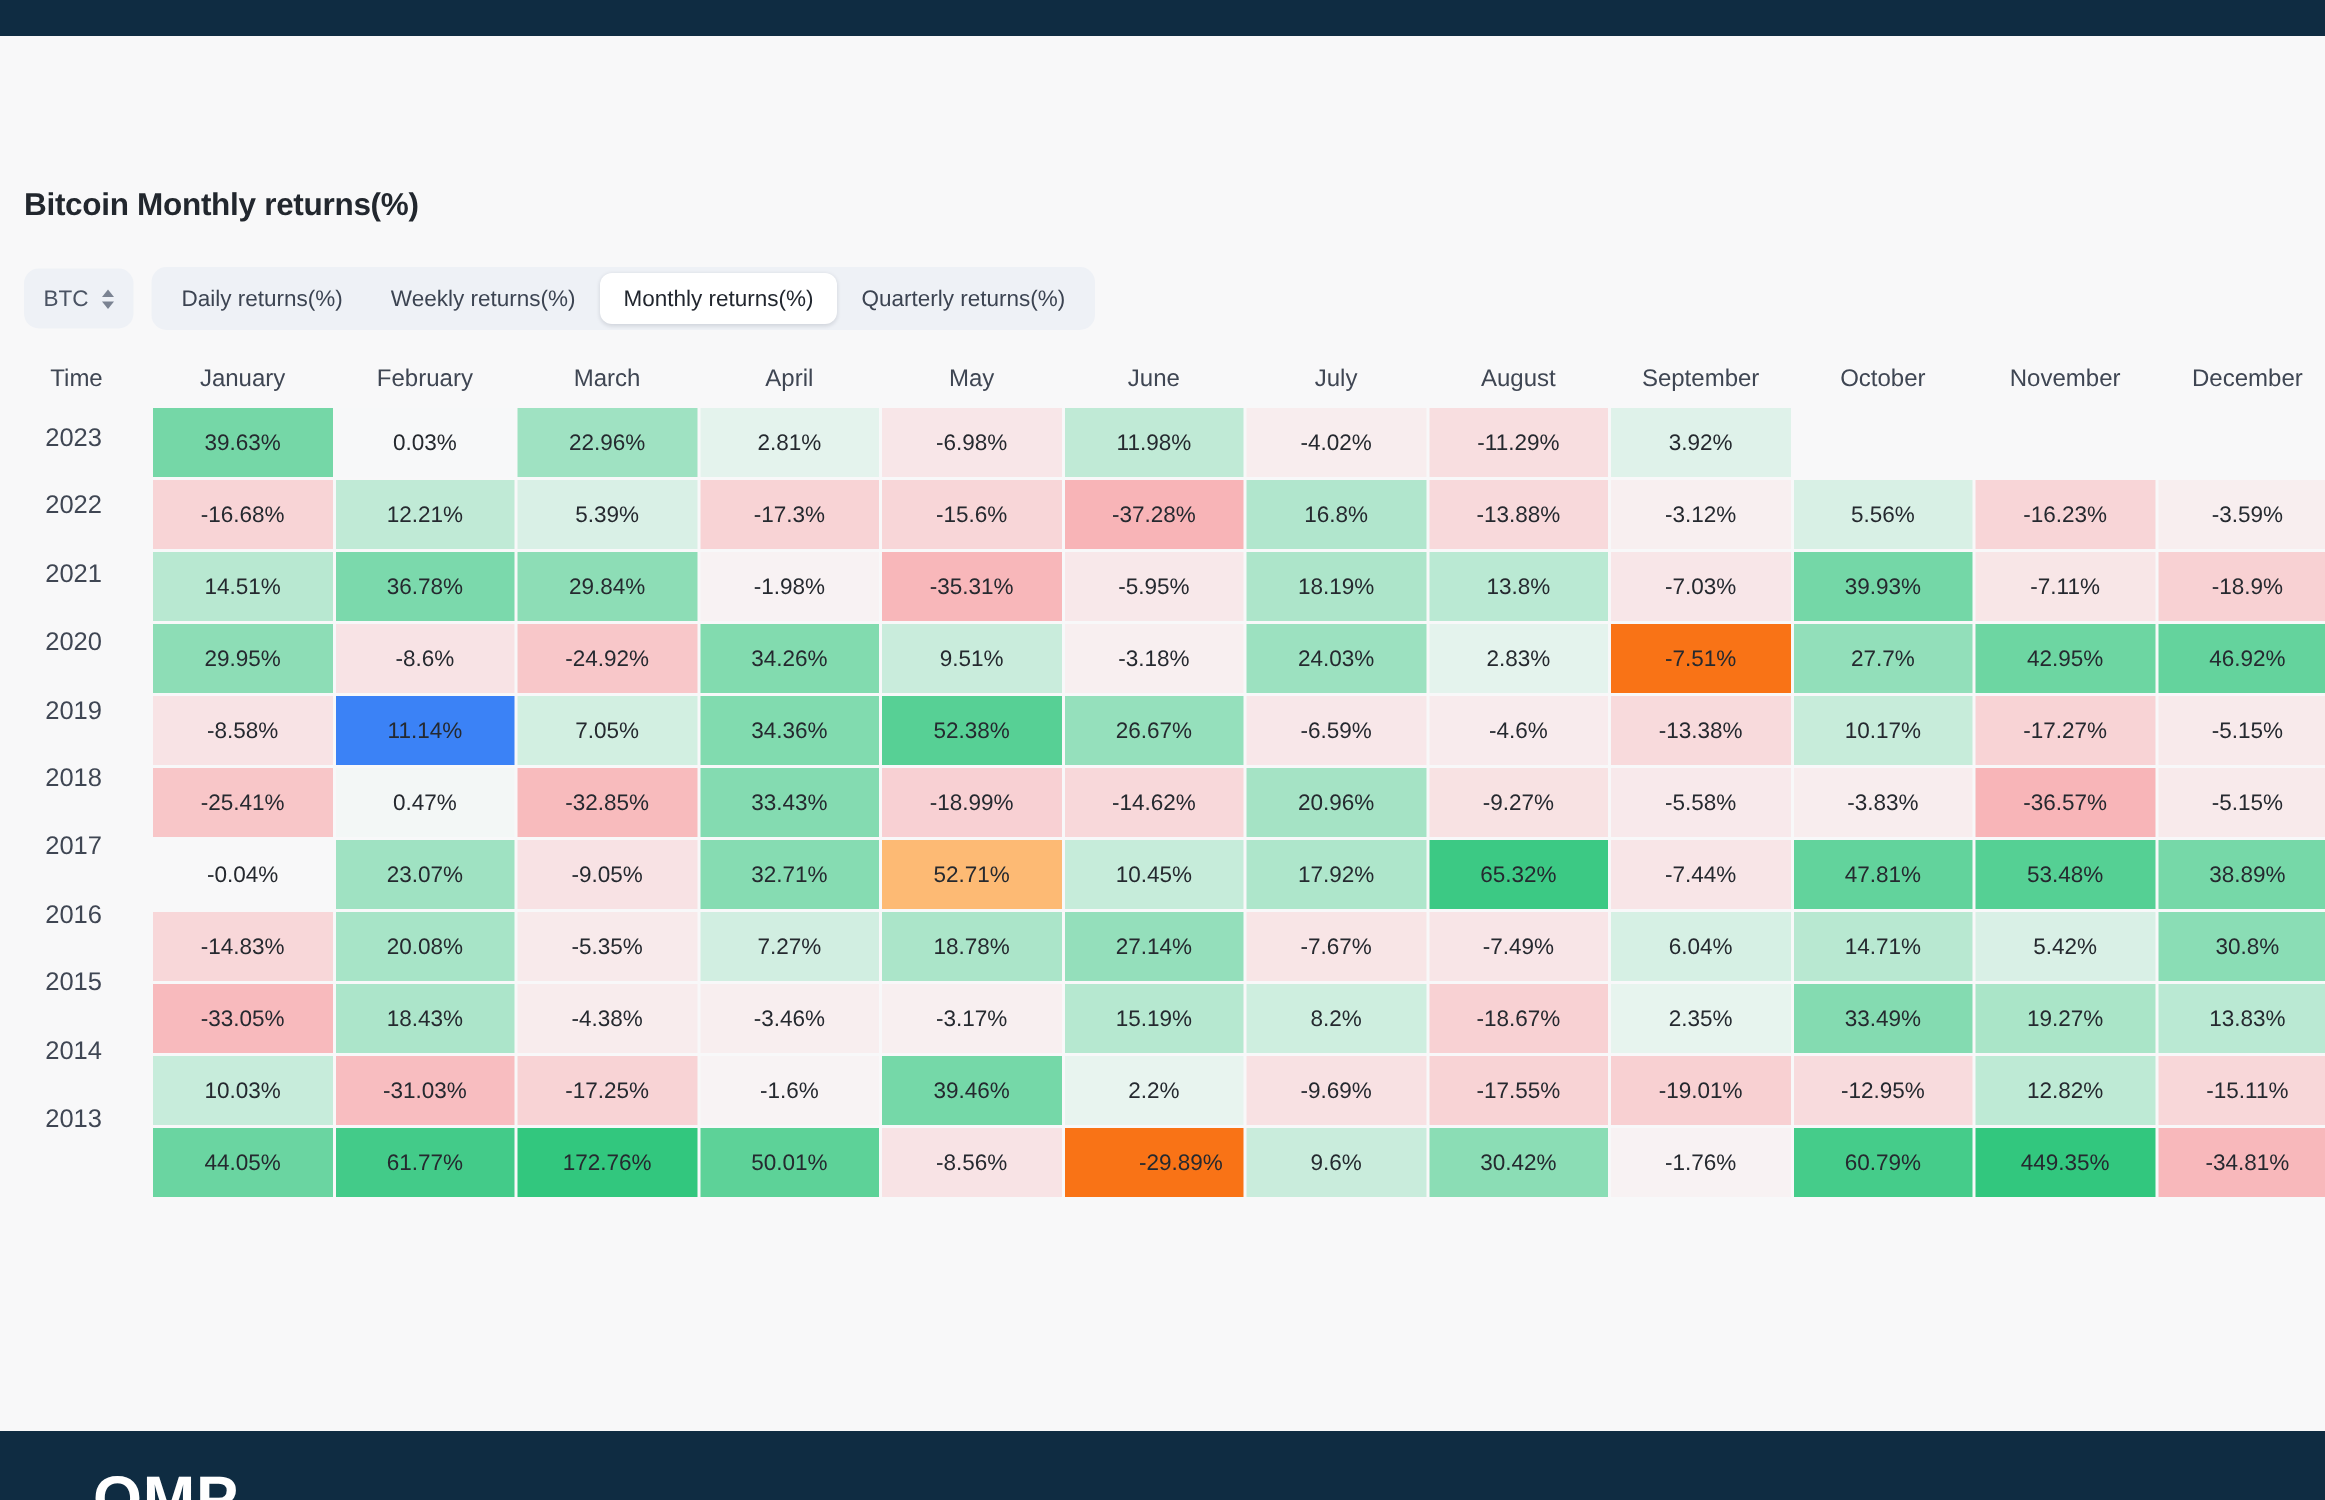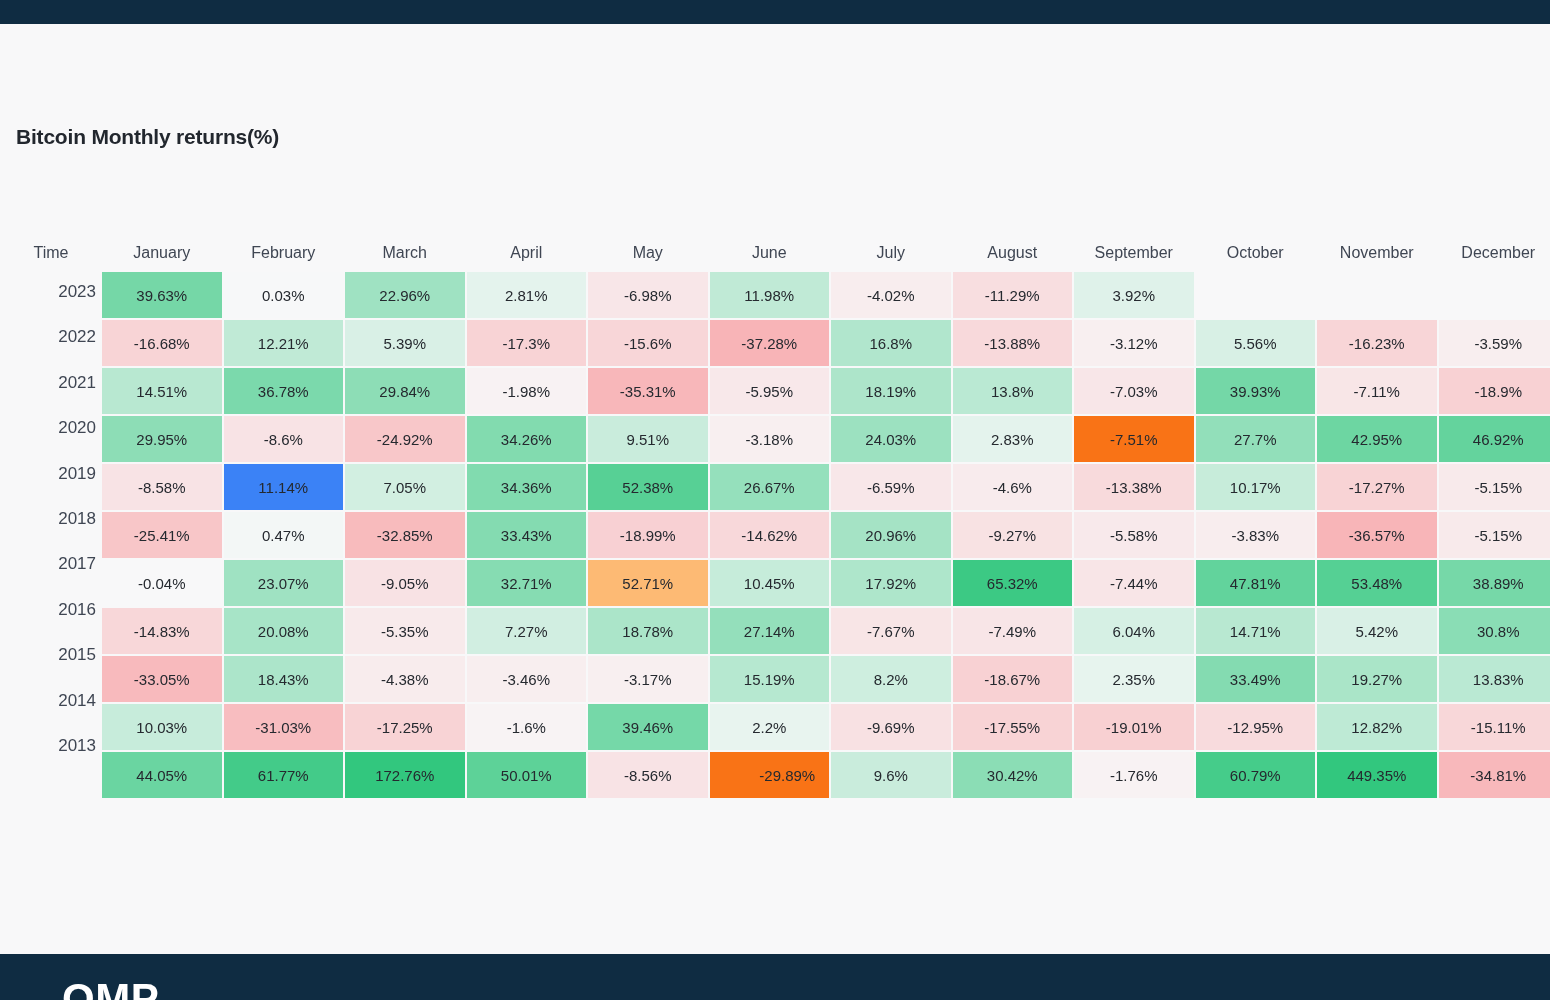--- a/index.html
+++ b/index.html
@@ -150,21 +150,21 @@
     padding: 0;
   }
   table.heat td.year {
     font-size: 17px;
     color: #3f4653;
     background: transparent;
     position: relative;
   }
   table.heat td.year span {
     position: absolute;
-    right: 4px;
+    right: 32px;
     white-space: nowrap;
     margin-left: 16px;
   }
   table.heat td.cell.empty { background: transparent; }
 
   
   .footer {
     position: absolute;
     left: 0;
     top: 954px;
@@ -205,20 +205,38 @@
 <body>
 
 <div id="app">
 
   <div class="topbar"></div>
 
   <div class="surface">
 
     <div class="page-title">Bitcoin Monthly returns(%)</div>
 
+    <div class="toolbar">
+
+      <div class="symbol-select">
+        <span class="sym-label">BTC</span>
+        <span class="stepper-icon">
+          <span class="up"></span>
+          <span class="down"></span>
+        </span>
+      </div>
+
+      <div class="tabs" id="tabs-container">
+          <div class="tab">Daily returns(%)</div>
+          <div class="tab">Weekly returns(%)</div>
+          <div class="tab active">Monthly returns(%)</div>
+          <div class="tab">Quarterly returns(%)</div>
+        </div>
+
+    </div>
 
     <div class="table-wrap">
       <table class="heat">
         <colgroup id="heat-colgroup">
             <col class="time-col">
             <col class="month-col">
             <col class="month-col">
             <col class="month-col">
             <col class="month-col">
             <col class="month-col">

